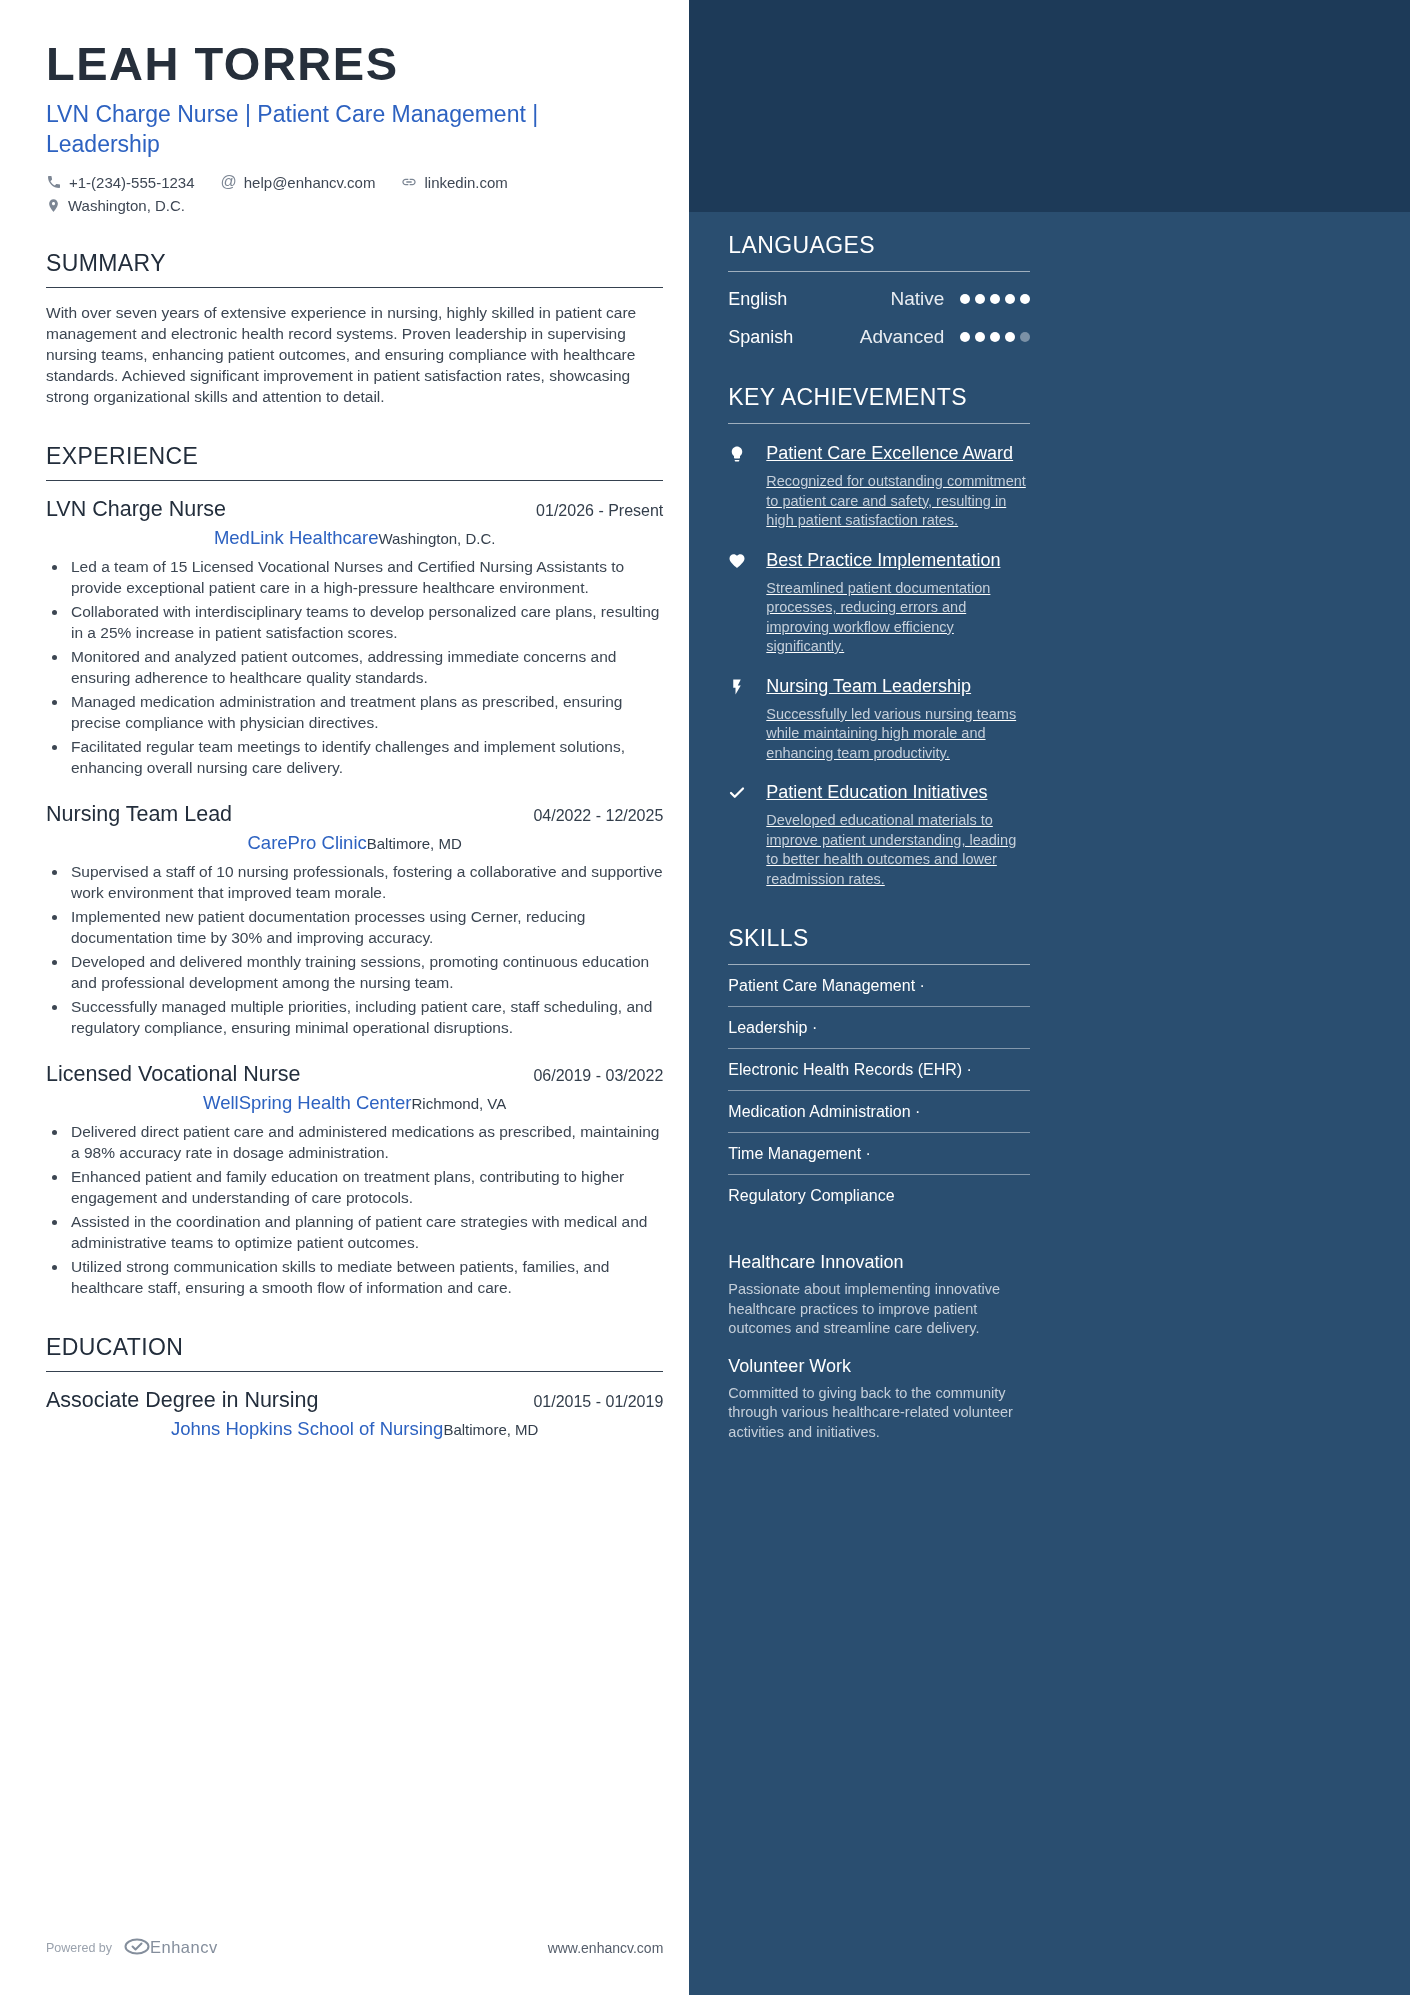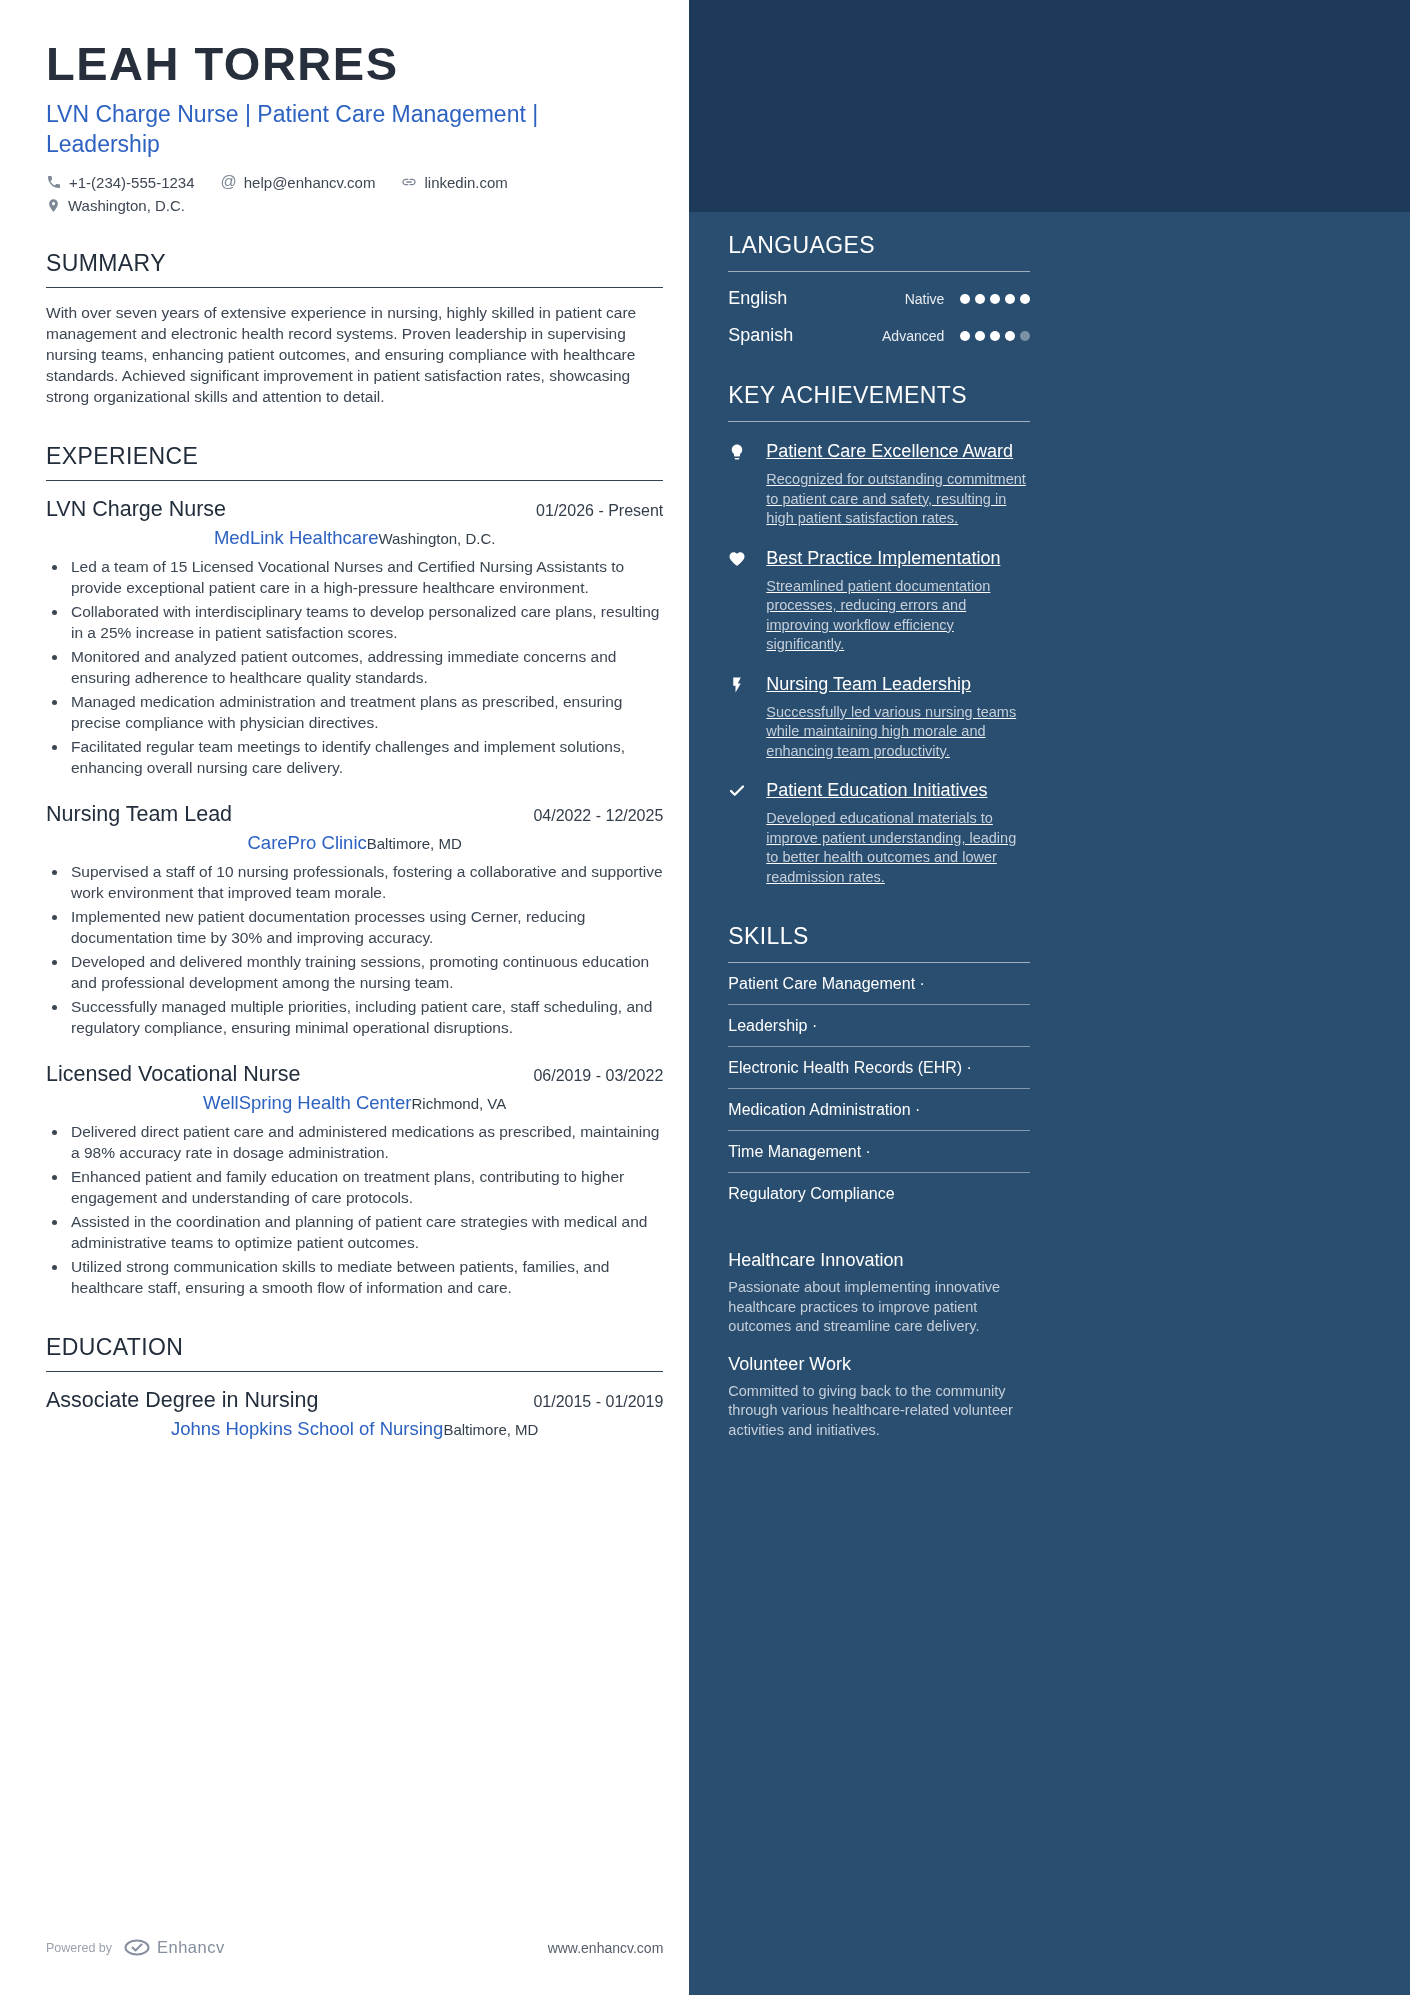--- a/index.html
+++ b/index.html
@@ -31,35 +31,35 @@
   .job-sub { display:flex; justify-content:center; align-items:baseline; margin-top:5px; }
   .job-company { font-size:18.5px; color:#2d62c1; }
   .job-location { font-size:15px; color:#333e4b; white-space:nowrap; }
   ul.bullets { margin:8px 0 0 22px; }
   ul.bullets li { font-size:15.5px; line-height:20.5px; color:#3c4652; margin-bottom:4px; padding-left:3px; }
 
   .edu-block { margin-top:16px; }
 
   .lfooter { position:absolute; left:46px; right:26px; bottom:38px; display:flex; align-items:center; }
   .powered-by { font-size:12.5px; color:#9aa2ad; margin-right:12px; }
-  .brand-mark { display:flex; align-items:center; gap:7px; color:#848e9c; }
+  .brand-mark { display:flex; align-items:flex-start; color:#848e9c; }
   .brand-name { font-size:16.5px; letter-spacing:.5px; color:#848e9c; }
   .footer-url { margin-left:auto; font-size:14px; color:#555e6b; }
 
   
   .right { width:760px; background:#2a4e70; color:#ffffff; position:relative; }
   .right-band { height:212px; background:#1d3a58; }
   .right-inner { padding:20px 0 0 39px; width:341px; }
 
   .sb-section { width:302px; margin-bottom:36px; }
   .sb-heading { font-size:23px; letter-spacing:.4px; color:#ffffff; padding-bottom:12px; border-bottom:1px solid rgba(255,255,255,.55); }
 
   .lang { display:flex; align-items:center; margin-top:16px; }
   .lang-name { font-size:18px; flex:1; color:#ffffff; }
-  .lang-level { font-size:14px; color:#e9edf2; margin-right:16px;text-align:center; }
+  .lang-level { font-size:19px; color:#e9edf2; margin-right:16px;text-align:center; }
   .dots { display:flex; gap:5px; align-items:center; }
   .dot { width:10px; height:10px; border-radius:50%; background:rgba(255,255,255,.38); }
   .dot.filled { background:#ffffff; }
 
   .ach { display:flex; gap:19px; margin-top:18px;text-decoration:underline; }
   .ach-icon { width:19px; flex:none; margin-top:3px; color:#ffffff; }
   .ach-title { font-size:18px; line-height:23px; color:#ffffff; }
   .ach-text { margin-top:7px; font-size:14.5px; line-height:19.5px; color:#c5cfda; }
 
   .skill-item { font-size:16px; color:#ffffff; padding:12px 0 11px 0; border-bottom:1px solid rgba(255,255,255,.42); }

